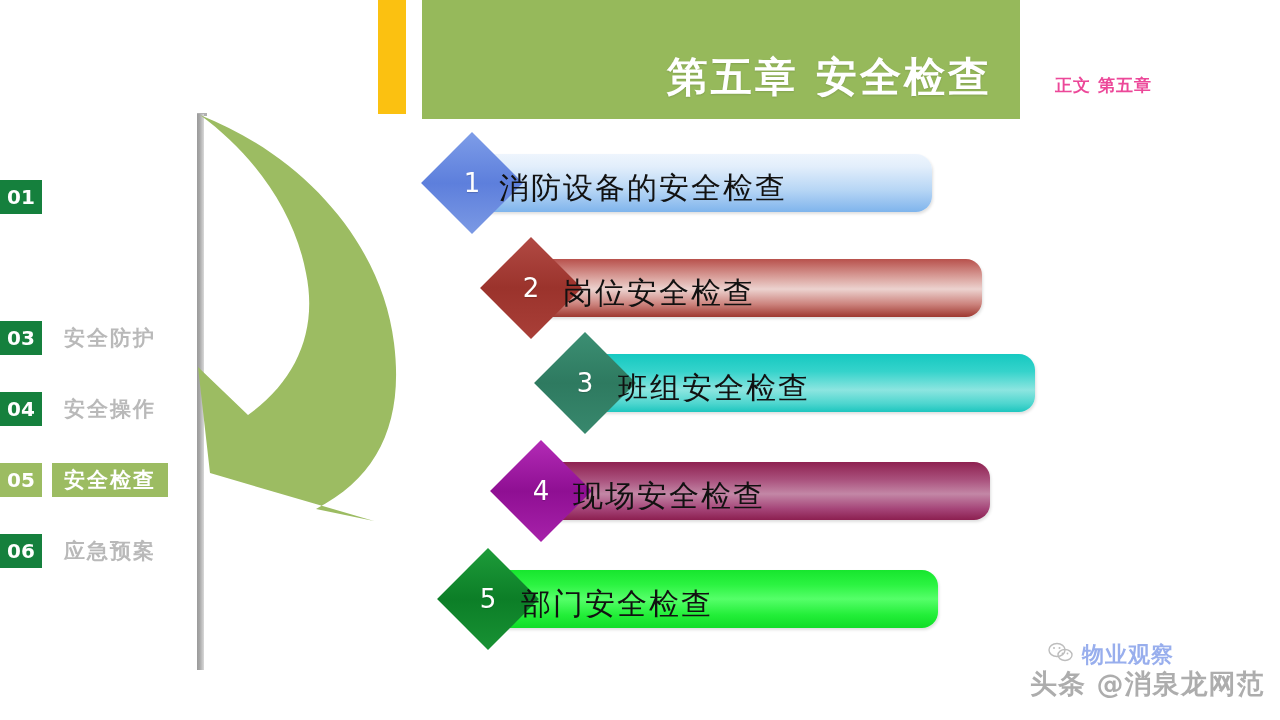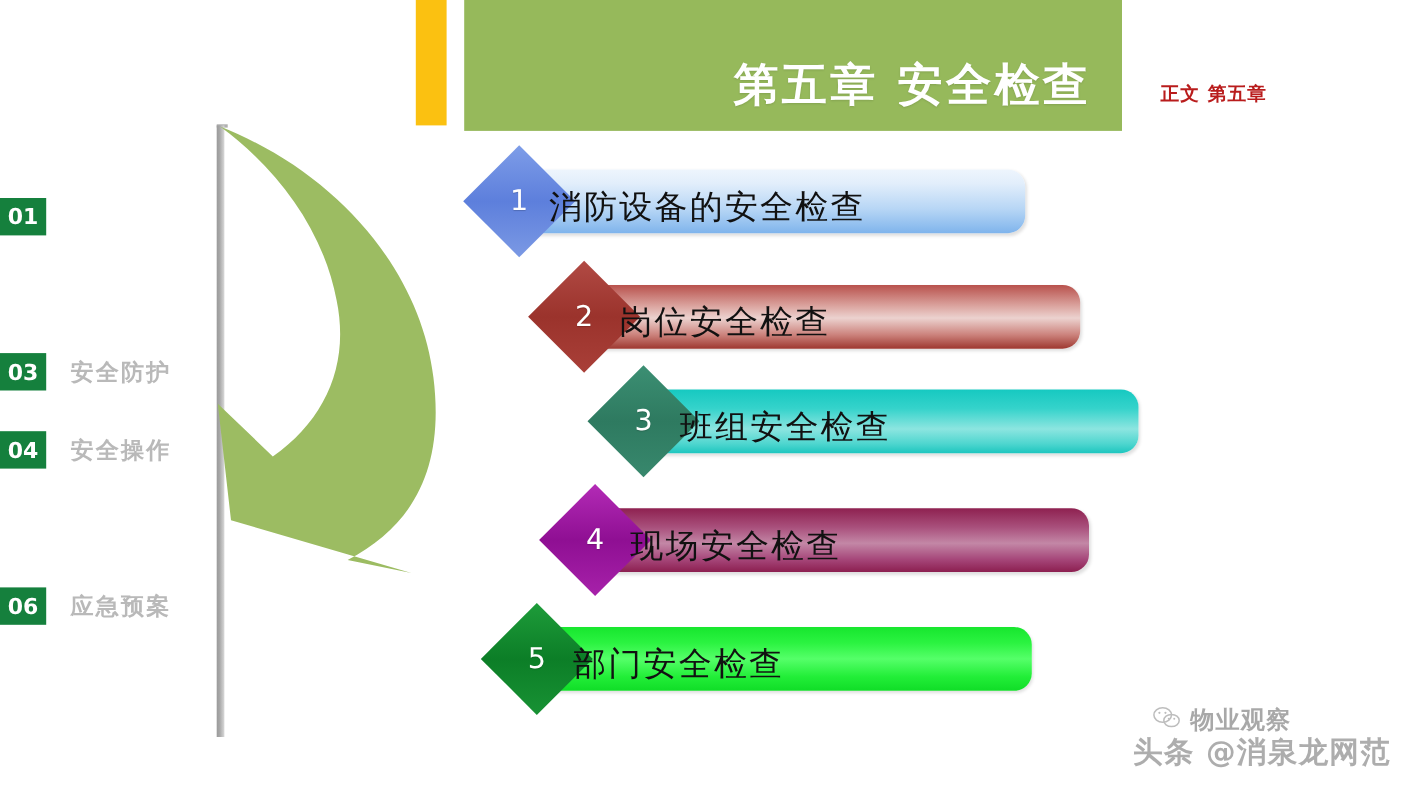--- a/index.html
+++ b/index.html
@@ -33,21 +33,21 @@
     font-size: 41px;
     font-weight: bold;
     letter-spacing: 3px;
     font-family: "DejaVu Sans", "Liberation Sans", sans-serif;
     text-shadow: 0 1px 2px rgba(0,0,0,0.12);
     white-space: nowrap;
   }
   #breadcrumb {
     position: absolute;
     left: 1055px; top: 74px;
-    color: #b91c1c;
+    color: #ec4899;
     font-size: 17px;
     font-weight: bold;
     letter-spacing: 1px;
     white-space: nowrap;
     font-family: "DejaVu Sans", "Liberation Sans", sans-serif;
   }
 
   
   #sidebar {
     position: absolute;
@@ -171,21 +171,21 @@
   
   #watermark {
     position: absolute;
     right: 6px; bottom: 6px;
     width: 266px; height: 86px;
     opacity: 0.45;
     pointer-events: none;
   }
   .wm-line {
     position: absolute;
-    color: #404040;
+    color: #1d4ed8;
     white-space: nowrap;
     font-weight: bold;
     font-family: "DejaVu Sans", "Liberation Sans", sans-serif;
   }
   #wm-top { left: 74px; top: 12px; font-size: 22px; letter-spacing: 1px; }
   #wm-bottom { left: 22px; top: 38px; font-size: 27px; letter-spacing: 1px; color: #4b4b4b; }
   #wm-wechat {
     position: absolute; left: 40px; top: 14px;
     width: 26px; height: 22px;
   }
@@ -208,20 +208,24 @@
     <div class="nav-item" style="top:30px">
       <div class="nav-num">01</div>
     </div>
     <div class="nav-item" style="top:171px">
       <div class="nav-num">03</div>
       <div class="nav-label">安全防护</div>
     </div>
     <div class="nav-item" style="top:242px">
       <div class="nav-num">04</div>
       <div class="nav-label">安全操作</div>
+    </div>
+    <div class="nav-item active" style="top:313px">
+      <div class="nav-num">05</div>
+      <div class="nav-label">安全检查</div>
     </div>
     <div class="nav-item" style="top:384px">
       <div class="nav-num">06</div>
       <div class="nav-label">应急预案</div>
     </div>
   </div>
 
   <svg id="arrow" viewBox="0 0 330 450">
     <path d="M14 10
              C 120 52, 196 140, 208 238

